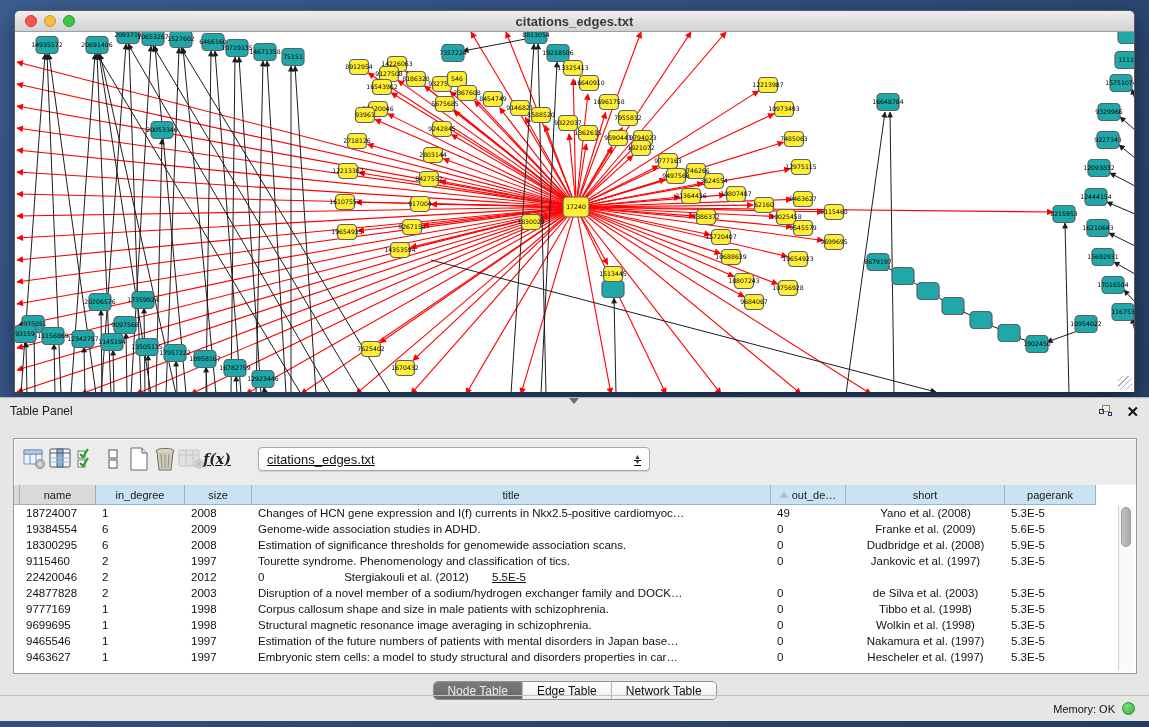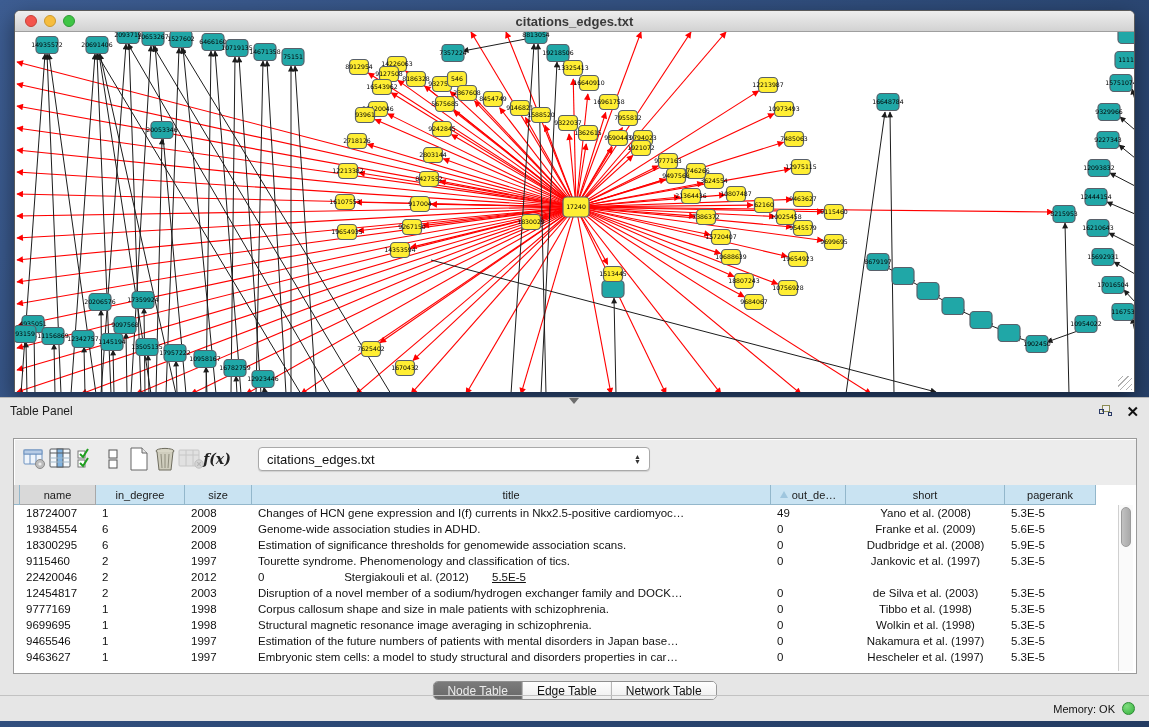--- a/index.html
+++ b/index.html
@@ -29,21 +29,21 @@
   #panel-title { font-size:12px; color:#1c1c1c; }
   #panel-header-actions { margin-left:auto; display:flex; align-items:center; gap:14px; }
   #float-icon { position:relative; width:13px; height:12px; }
   #float-icon .sq1 { position:absolute; left:3px; top:0; width:8px; height:7px; border:1px solid #8b8b55; background:#eee; }
   #float-icon .sq2 { position:absolute; left:0; top:4px; width:5px; height:5px; border:1px solid #2a3a66; }
   #float-icon .sq3 { position:absolute; right:0; top:7px; width:4px; height:4px; border:1px solid #2a3a66; }
   #panel-close { font-size:15px; font-weight:bold; color:#111; line-height:1; cursor:default; }
 
   #panel-inset { position:absolute; left:13px; top:40px; width:1124px; height:236px;
     background:#ececec; border:1px solid #9a9a9a; box-shadow:inset 1px 1px 0 #ffffff; }
-  #toolbar { height:40px; display:flex; align-items:center; padding:0 8px; }
+  #toolbar { height:40px; display:flex; align-items:center; padding:0 8px;text-decoration:underline; }
   .tool { width:26px; height:26px; display:flex; align-items:center; justify-content:center; }
   .fx { font-family:"DejaVu Serif",serif; font-style:italic; font-weight:bold; font-size:14px; color:#222; }
   #table-select { margin-left:28px; width:392px; height:24px; background:#fff; border:1px solid #a9a9a9; border-radius:4px;
     display:flex; align-items:center; padding:0 8px; font-size:13px; color:#111; box-shadow:0 1px 1px rgba(0,0,0,.12); }
   #table-select .stepper { margin-left:auto; display:flex; flex-direction:column; line-height:5px; font-size:7px; color:#333; }
 
   #data-table { position:absolute; left:0px; top:46px; right:0; bottom:0; background:#fff; }
   #grid-header { display:flex; height:20px; font-size:11px; color:#1a1a1a; }
   .hcell { background:#c9e3f2; border-right:1px solid #93b7cb; border-bottom:1px solid #93b7cb;
     display:flex; align-items:center; justify-content:center; gap:4px; overflow:hidden; white-space:nowrap; }
@@ -625,21 +625,21 @@
               <div style="width: 6px;"></div>
               <div class="gcell" style="width: 76px;">22420046</div>
               <div class="gcell" style="width: 89px;">2</div>
               <div class="gcell" style="width: 67px;">2012</div>
               <div class="gcell" style="width: 75px;">0</div>
               <div class="gcell" style="width: 159px; text-align: center;">Stergiakouli et al. (2012)</div>
               <div class="gcell" style="width: 91px; text-decoration: underline;">5.5E-5</div>
             </div>
             <div class="grow">
               <div style="width: 6px;"></div>
-              <div class="gcell" style="width: 76px;">12454817</div>
+              <div class="gcell" style="width: 76px;">24877828</div>
               <div class="gcell" style="width: 89px;">2</div>
               <div class="gcell" style="width: 67px;">2003</div>
               <div class="gcell" style="width: 519px;">Disruption of a novel member of a sodium/hydrogen exchanger family and DOCK…</div>
               <div class="gcell" style="width: 75px;">0</div>
               <div class="gcell" style="width: 159px; text-align: center;">de Silva et al. (2003)</div>
               <div class="gcell" style="width: 91px;">5.3E-5</div>
             </div>
             <div class="grow">
               <div style="width: 6px;"></div>
               <div class="gcell" style="width: 76px;">9777169</div>

